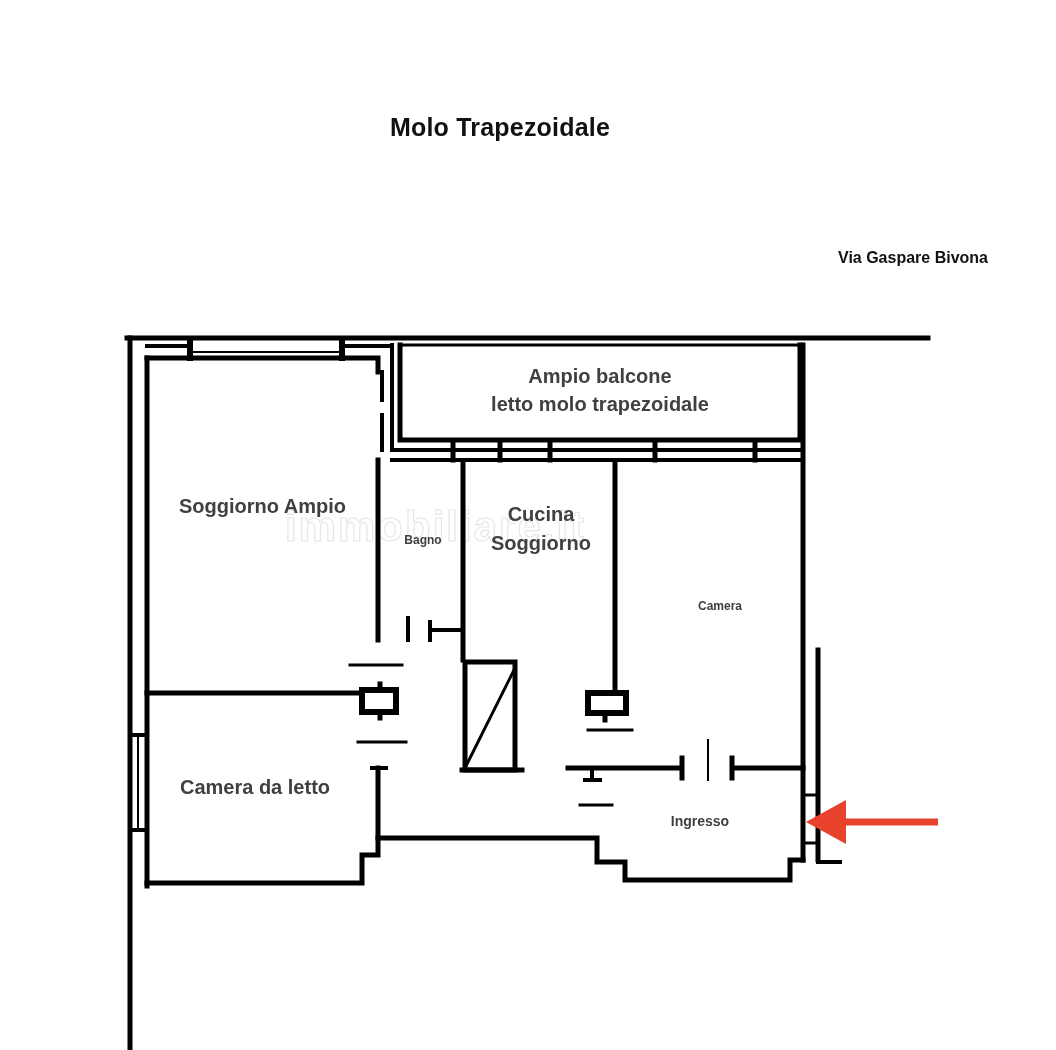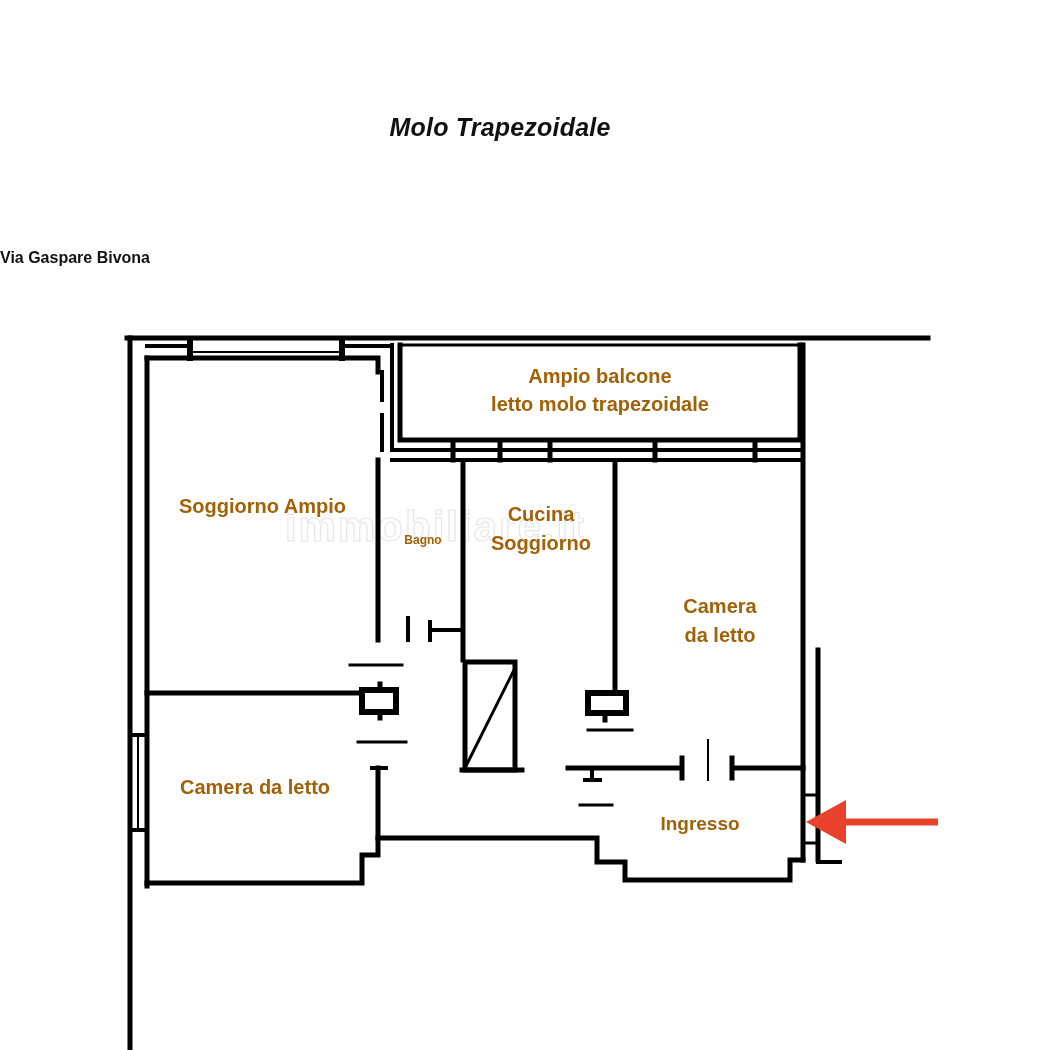--- a/index.html
+++ b/index.html
@@ -1,23 +1,23 @@
 <!DOCTYPE html>
 <html><head>
 <meta charset="utf-8">
 <style>
   html, body { margin:0; padding:0; background:#ffffff; }
   body { width:1056px; height:1050px; position:relative; overflow:hidden;
          font-family:"Liberation Sans", sans-serif; color:#111; }
   .title { position:absolute; left:0; width:1000px; top:113px; text-align:center;
-           font-weight:bold; font-size:25px; letter-spacing:0.2px;font-style:italic; }
-  .street { position:absolute; left:0; width:988px; top:249px; text-align:left;
+           font-weight:bold; font-size:25px; letter-spacing:0.2px; }
+  .street { position:absolute; left:0; width:988px; top:249px; text-align:right;
             font-weight:bold; font-size:16px; }
   svg { position:absolute; left:0; top:0; }
-  .lbl { position:absolute; font-weight:bold; color:#a16207; text-align:center; white-space:nowrap; }
+  .lbl { position:absolute; font-weight:bold; color:#404040; text-align:center; white-space:nowrap; }
   .watermark { position:absolute; left:285px; top:503px; font-size:42px; font-weight:bold;
                color:transparent; -webkit-text-stroke:1.2px rgba(200,200,200,0.45);
                letter-spacing:2px; white-space:nowrap;text-align:center; }
 </style>
 </head>
 <body>
 
 <div class="title">Molo Trapezoidale</div>
 <div class="street">Via Gaspare Bivona</div>
 
@@ -96,18 +96,17 @@
 <div class="lbl" style="left:440px;top:362px;width:320px;font-size:20px;line-height:28px;">
   <div>Ampio balcone</div>
   <div>letto molo trapezoidale</div>
 </div>
 <div class="lbl" style="left:160px;top:495px;width:205px;font-size:20px;">Soggiorno Ampio</div>
 <div class="lbl" style="left:388px;top:533px;width:70px;font-size:12px;">Bagno</div>
 <div class="lbl" style="left:470px;top:500px;width:142px;font-size:20px;line-height:29px;">
   <div>Cucina</div>
   <div>Soggiorno</div>
 </div>
-<div class="lbl" style="left:640px;top:592px;width:160px;font-size:20px;line-height:29px;">
+<div class="lbl" style="left:640px;top:592px;width:160px;font-size:12px;line-height:29px;">
   <div>Camera</div>
-  <div>da letto</div>
 </div>
 <div class="lbl" style="left:150px;top:776px;width:210px;font-size:20px;text-align:center;">Camera da letto</div>
-<div class="lbl" style="left:630px;top:813px;width:140px;font-size:19px;">Ingresso</div>
+<div class="lbl" style="left:630px;top:813px;width:140px;font-size:14px;">Ingresso</div>
 
 </body></html>

